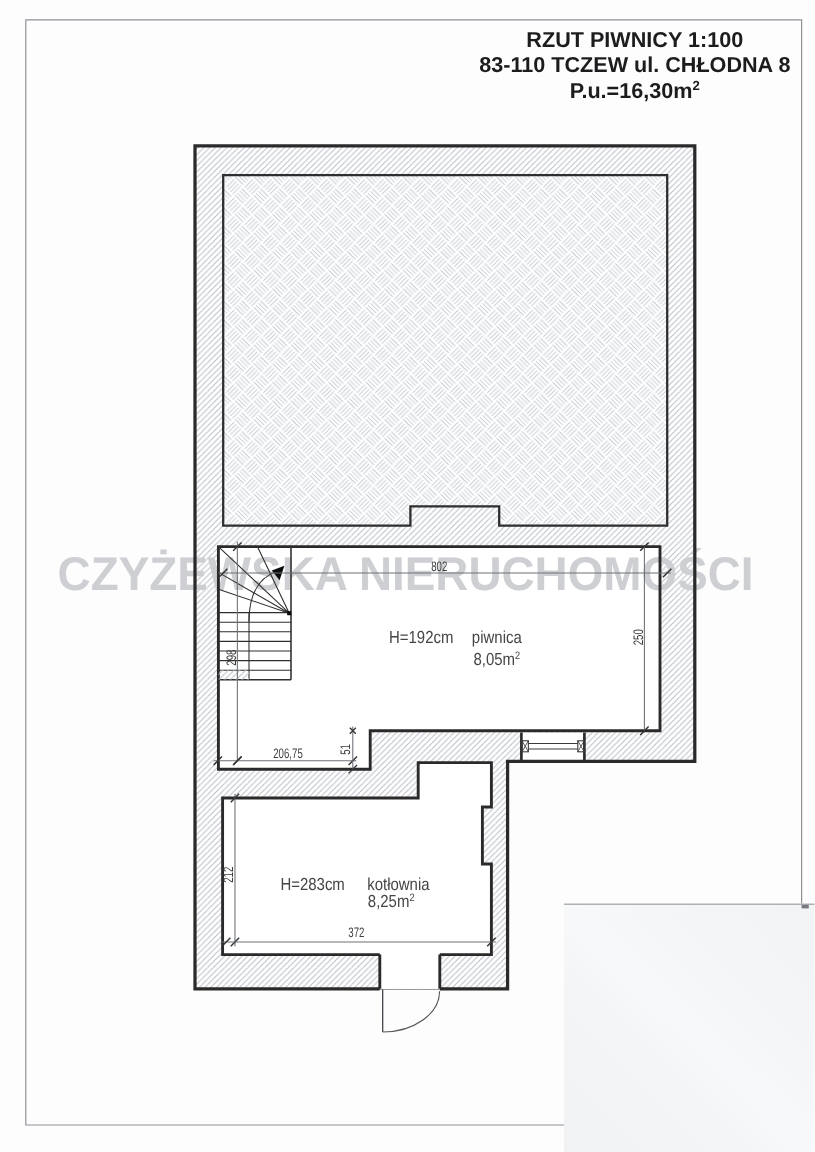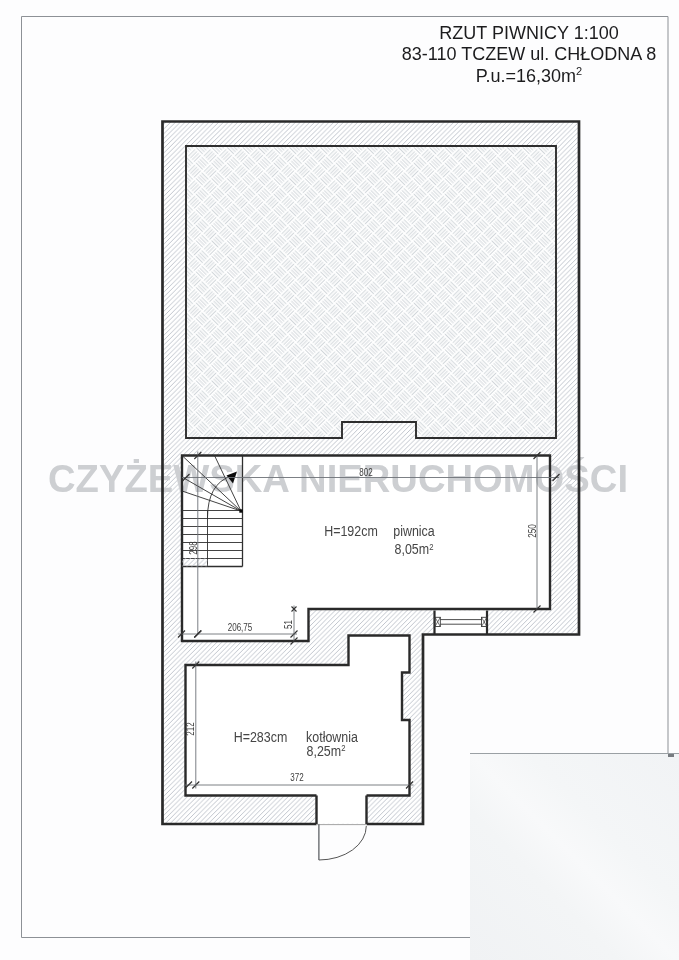--- a/index.html
+++ b/index.html
@@ -1,19 +1,19 @@
 <!DOCTYPE html>
 <html><head>
 <meta charset="utf-8">
 <style>
   html,body{margin:0;padding:0;background:#ffffff;}
   .canvas{position:relative;width:679px;height:960px;background:#fdfdfe;overflow:hidden;
           font-family:"Liberation Sans",sans-serif;}
   .title{position:absolute;left:379px;top:22.5px;width:300px;text-align:center;
-         font-size:18px;font-weight:normal;color:#1c1c1e;line-height:21.8px;}
+         font-size:18px;font-weight:bold;color:#1c1c1e;line-height:21.8px;}
   .title sup{font-size:11px;line-height:0;}
   .sticker{position:absolute;left:470px;top:753px;width:209px;height:207px;
            background:linear-gradient(45deg,#f0f2f4 0%,#f3f5f6 36%,#f8f9fa 50%,#f4f6f7 64%,#f1f3f5 100%);
            border-top:1px solid #9aa0a4;}
   .stickmark{position:absolute;left:668px;top:754px;width:6px;height:3px;background:#777b80;}
 </style>
 </head>
 <body>
 <div class="canvas">
 

